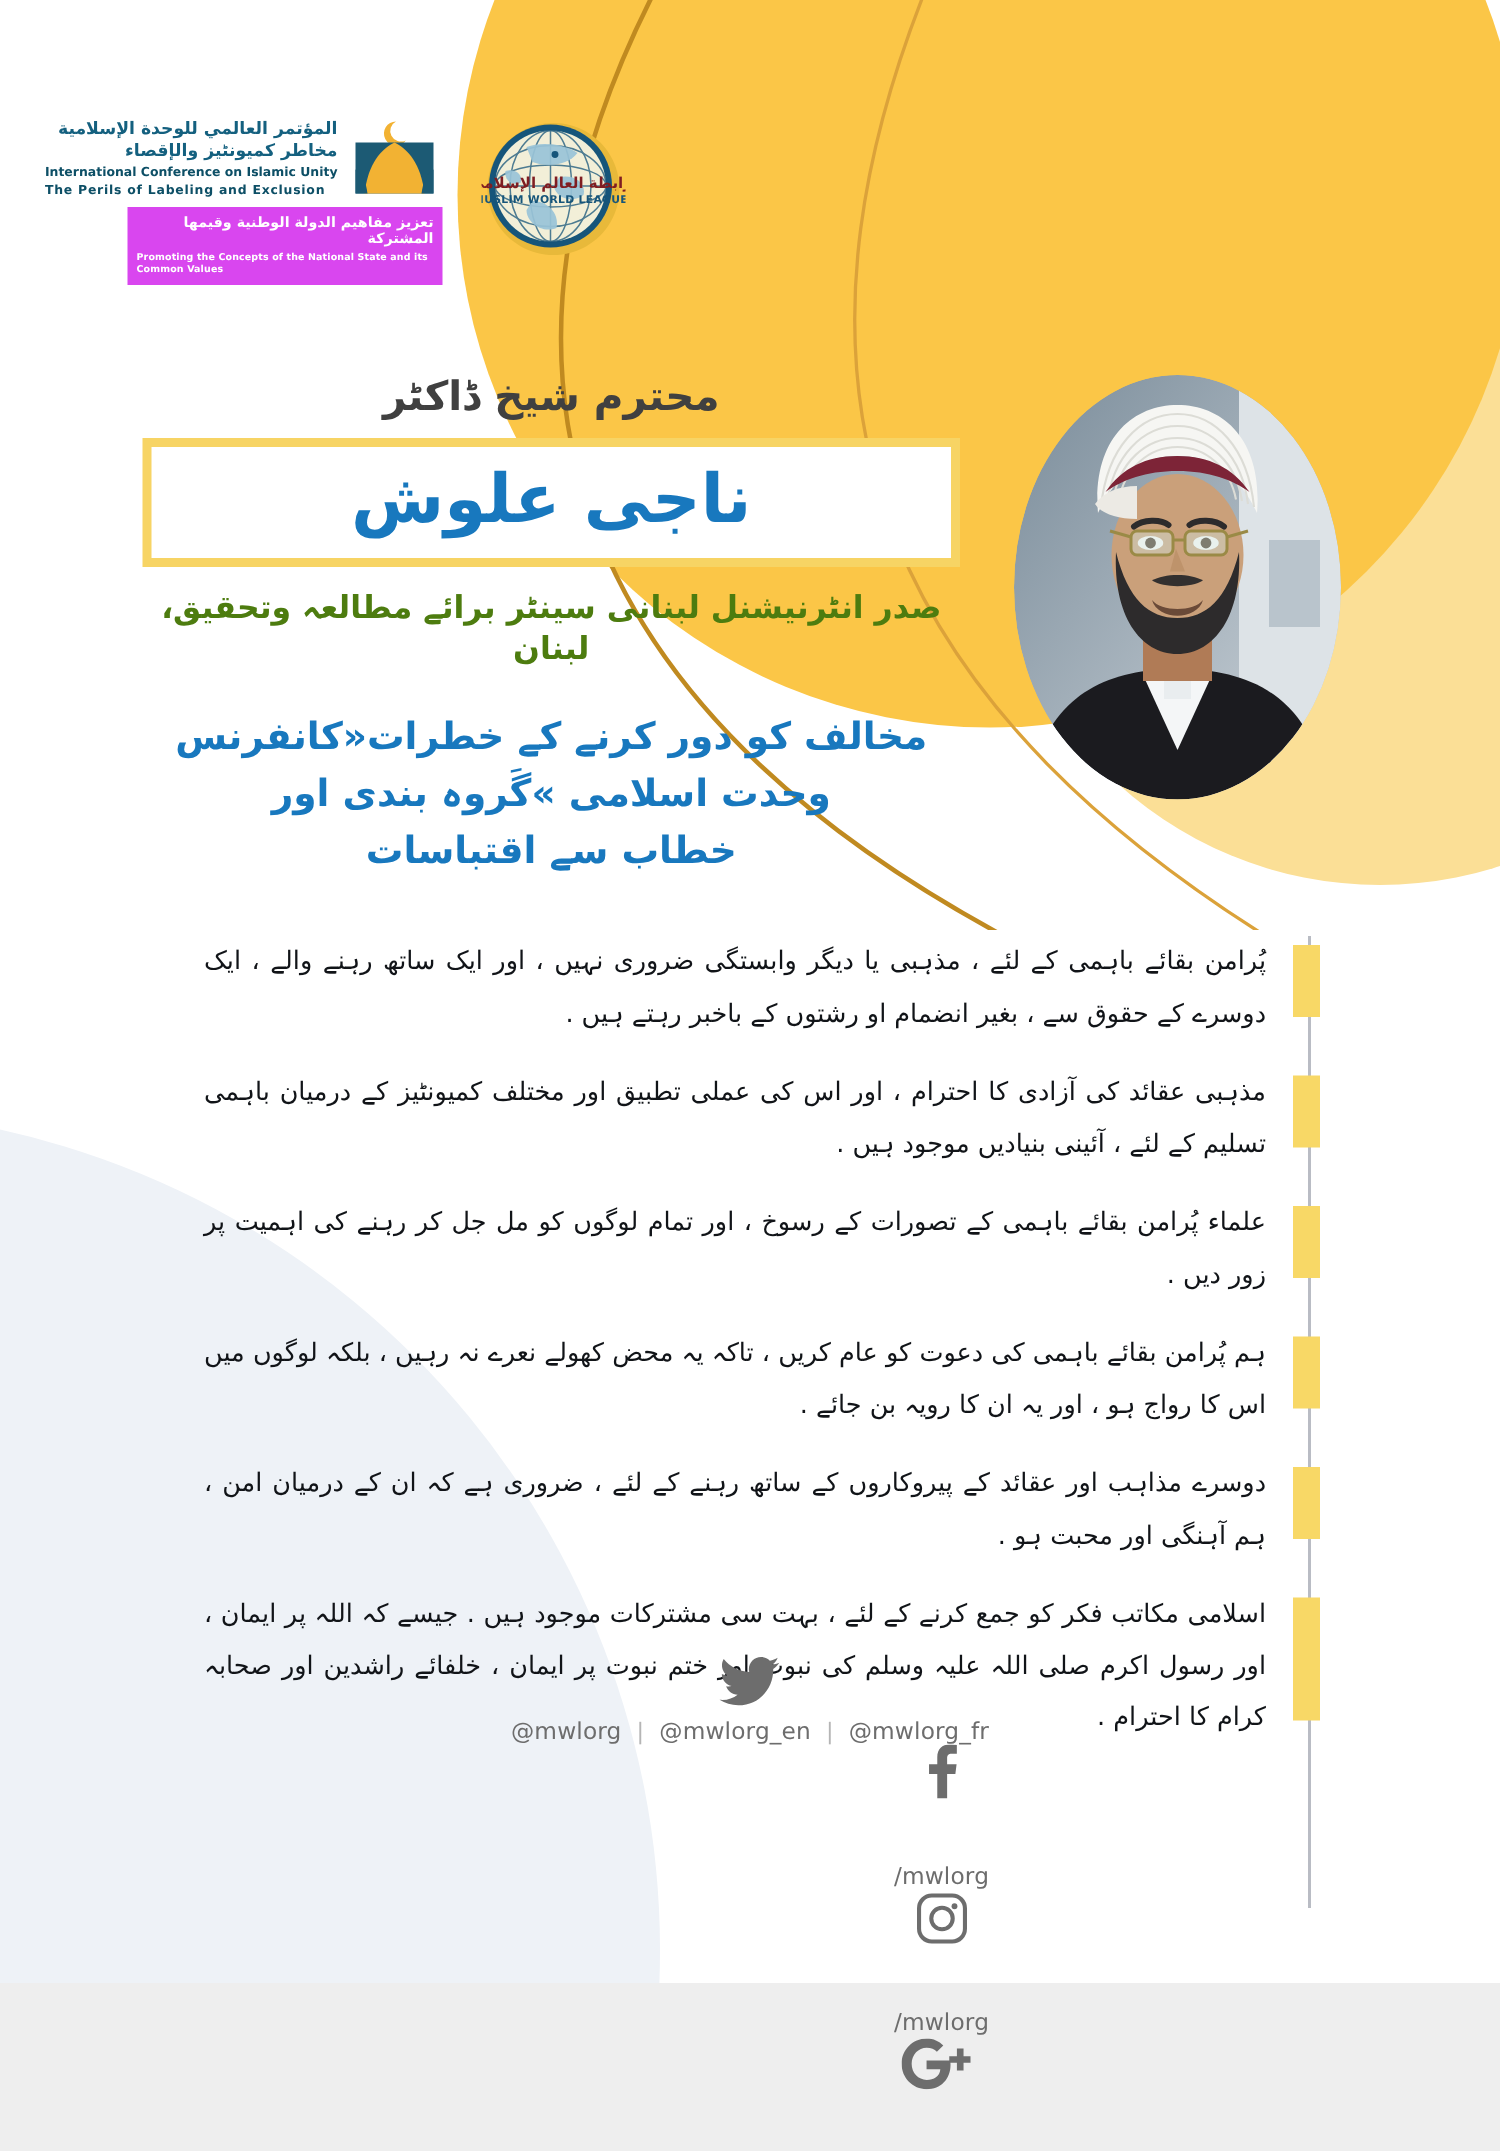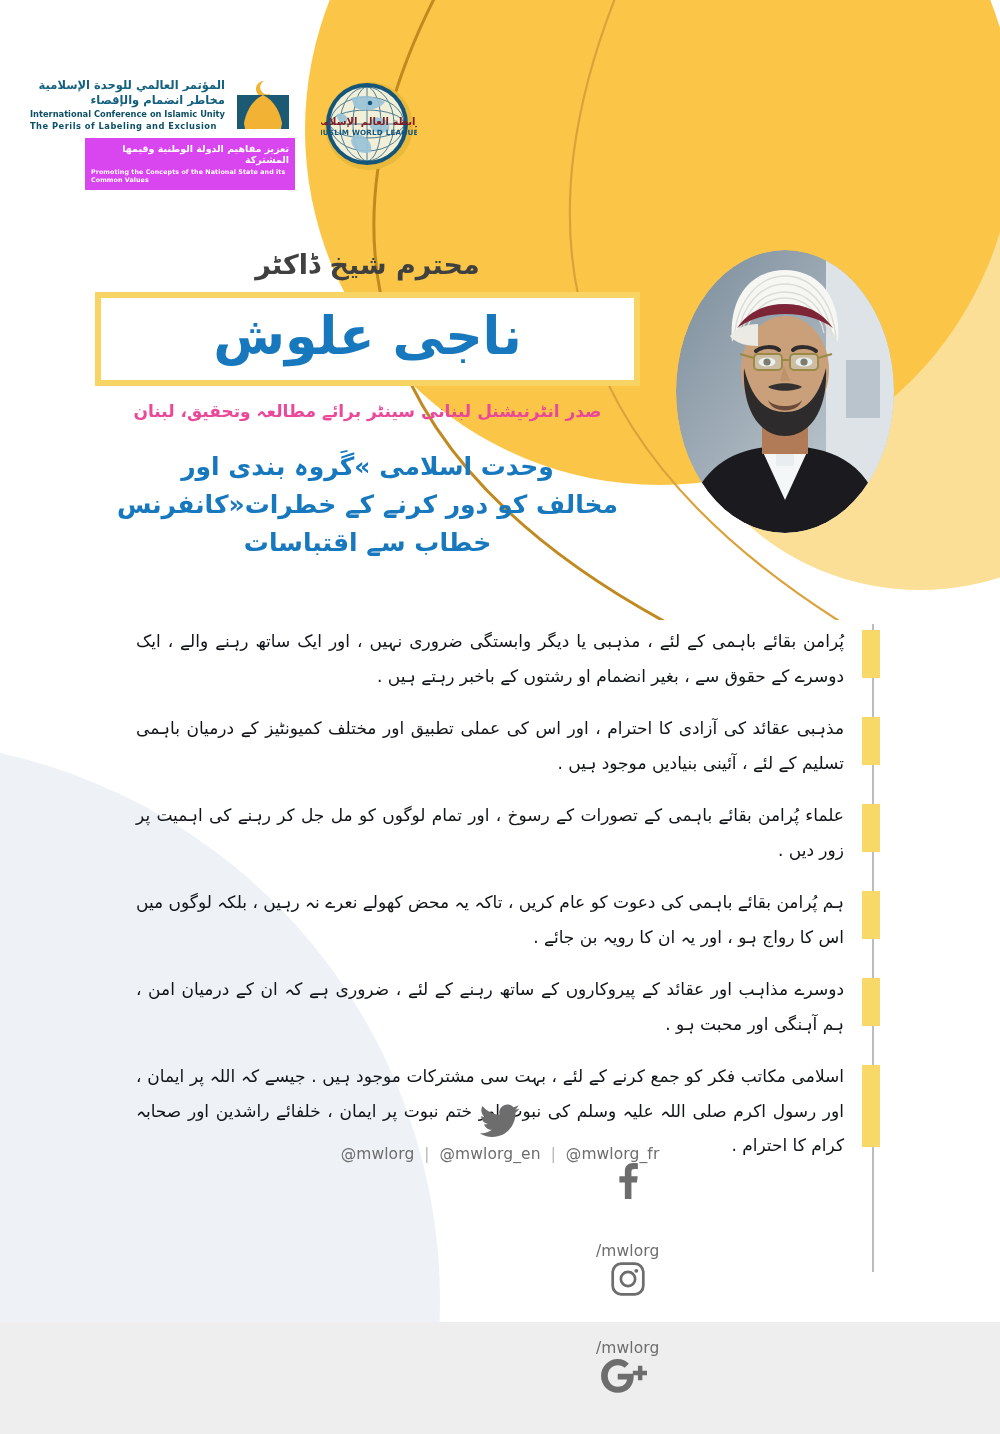--- a/index.html
+++ b/index.html
@@ -56,24 +56,24 @@
   }
   .honorific{
     color:#404040;font-size:27px;font-weight:700;line-height:1.25;
     margin-bottom:10px;
   }
   .name-box{
     border:6px solid #f7d464;background:#ffffff;
     padding:9px 10px 13px;
   }
   .name{
-    color:#1878be;font-size:52px;font-weight:700;line-height:1.15;
+    color:#1878be;font-size:45px;font-weight:700;line-height:1.15;
   }
   .role{
-    color:#ec4899;font-size:17px;font-weight:700;line-height:1.3;
+    color:#4d7c0f;font-size:21px;font-weight:700;line-height:1.3;
     margin-top:14px;
   }
   .conf-title{
     margin-top:26px;color:#1878be;font-size:25px;font-weight:700;
     line-height:1.52;text-align:center;direction:rtl;
   }
   .conf-title div{white-space:nowrap;}
 
   
   .portrait{
@@ -168,21 +168,21 @@
             <path d="M33 2 a8 8 0 1 0 6.5 12.6 A6.4 6.4 0 1 1 33 2 Z" fill="#f2b233"></path>
             <rect x="6" y="16" width="52" height="34" fill="#1c5a74"></rect>
             <path d="M32 16 C 44 22 50 34 52 50 L 12 50 C 14 34 20 22 32 16 Z" fill="#f2b233"></path>
             <path d="M6 50 L6 34 C 10 36 13 42 14 50 Z" fill="#1c5a74"></path>
             <path d="M58 50 L58 34 C 54 36 51 42 50 50 Z" fill="#1c5a74"></path>
           </svg>
         </div>
         <div>
           <div class="conf-text-ar">
             <div class="l1">المؤتمر العالمي للوحدة الإسلامية</div>
-            <div class="l2">مخاطر انضمام والإقصاء</div>
+            <div class="l2">مخاطر کمیونٹیز والإقصاء</div>
           </div>
           <div class="conf-text-en">
             <div class="e1">International Conference on Islamic Unity</div>
             <div class="e2">The Perils of Labeling and Exclusion</div>
           </div>
         </div>
       </div>
       <div class="conf-banner">
         <div class="b-ar">تعزيز مفاهيم الدولة الوطنية وقيمها المشتركة</div>
         <div class="b-en">Promoting the Concepts of the National State and its Common Values</div>
@@ -277,22 +277,22 @@
     </svg>
   </div>
 
   <div class="speaker">
     <div class="honorific">محترم شیخ ڈاکٹر</div>
     <div class="name-box">
       <div class="name">ناجی علوش</div>
     </div>
     <div class="role">صدر انٹرنیشنل لبنانی سینٹر برائے مطالعہ وتحقیق، لبنان</div>
     <div class="conf-title">
+      <div>مخالف کو دور کرنے  کے  خطرات«کانفرنس</div>
       <div>وحدت اسلامی »گَروہ بندی اور</div>
-      <div>مخالف کو دور کرنے  کے  خطرات«کانفرنس</div>
       <div>خطاب سے اقتباسات</div>
     </div>
   </div>
 
   <div class="quotes">
     <div class="rail"></div>
 
     <div class="quote">
       <div class="quote-bar" style="height:48px"></div>
       <div class="quote-text">پُرامن بقائے باہمی  کے  لئے ، مذہبی یا دیگر وابستگی ضروری نہیں ، اور ایک ساتھ رہنے والے ، ایک دوسرے کے  حقوق سے ، بغیر انضمام او رشتوں  کے  باخبر رہتے ہیں .</div>

